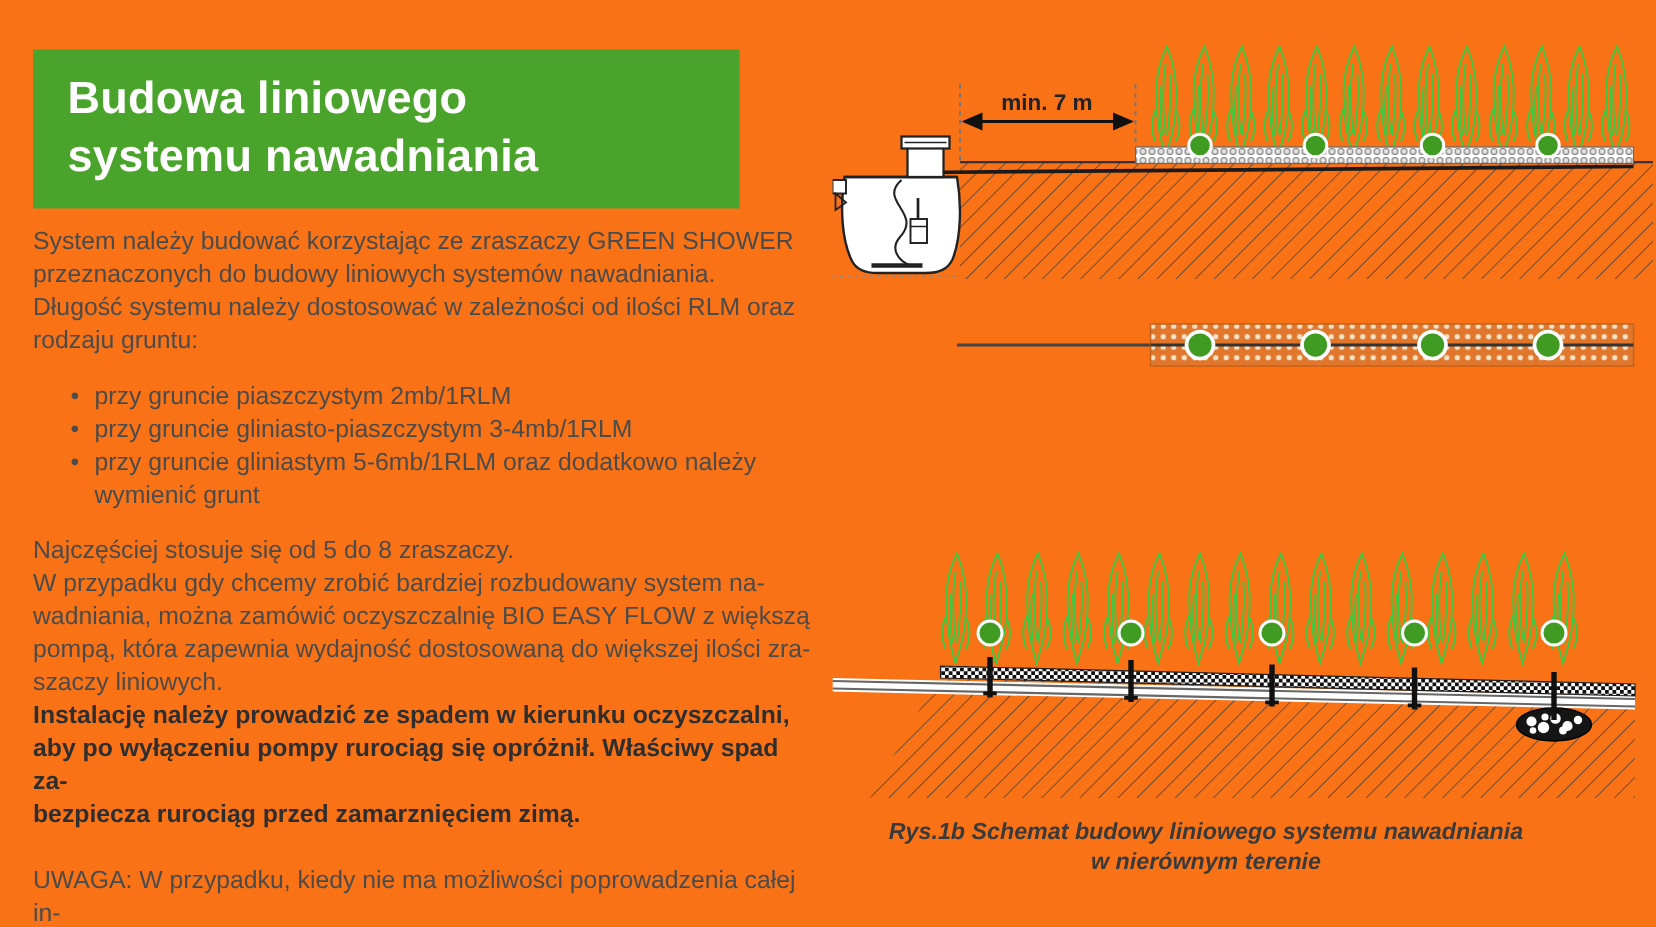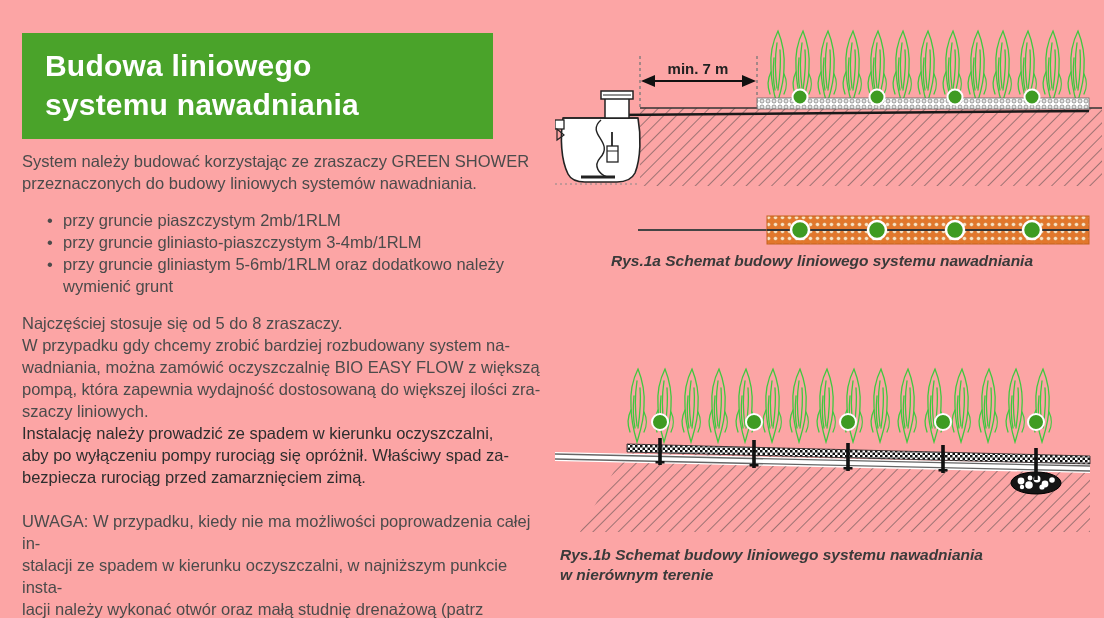--- a/index.html
+++ b/index.html
@@ -1,51 +1,51 @@
 <!DOCTYPE html>
 <html><head>
 <meta charset="utf-8">
 <style>
   html,body{margin:0;padding:0;background:#ffffff;}
   .page{
-    position:relative;width:1104px;height:618px;background:#fca5a5;overflow:hidden;
+    position:relative;width:1104px;height:618px;background:#f97316;overflow:hidden;
     font-family:"Liberation Sans","DejaVu Sans",sans-serif;color:#4b4b4b;
   }
   
   .title-banner{
     position:absolute;left:22px;top:33px;width:471px;height:106px;
     background:#4aa32a;box-sizing:border-box;padding:13px 0 0 23px;
   }
   .title-banner .title{
     color:#ffffff;font-size:30px;font-weight:bold;line-height:39px;
     white-space:pre-line;letter-spacing:0.2px;
   }
   
   .article{
     position:absolute;left:22px;top:150px;width:520px;
     font-size:16.5px;line-height:22px;color:#4b4b4b;
   }
   .article .para{white-space:pre-line;margin:0;}
   .article ul{margin:15px;padding:0 0 0 26px;list-style:none;}
   .article li{position:relative;white-space:pre-line;}
   .article li::before{content:"\2022";position:absolute;left:-16px;top:0;color:#4b4b4b;}
-  .article .bold-para{font-weight:normal;color:#2e2e2e;}
+  .article .bold-para{font-weight:bold;color:#2e2e2e;}
   .article .note{margin-top:22px;}
   
   .fig{position:absolute;}
   .dim-label{
     position:absolute;left:637px;top:60px;width:122px;text-align:center;
     font-size:15px;font-weight:bold;color:#222222;
   }
   .caption{
     position:absolute;font-size:15.5px;font-weight:bold;font-style:italic;
     color:#3a3a3a;line-height:20px;white-space:pre-line;
   }
   .caption-1a{left:555px;top:251px;width:534px;text-align:center;}
-  .caption-1b{left:560px;top:545px;width:520px;text-align:left;font-style:italic;}
+  .caption-1b{left:544px;top:545px;width:520px;text-align:center;font-style:italic;}
 </style>
 </head>
 <body>
 
 <div class="page">
 
   <svg width="0" height="0" style="position:absolute" aria-hidden="true">
     <defs>
       <g id="tree" fill="none" stroke="#3fc83f" stroke-width="1.3" stroke-linecap="round">
         <path d="M13 3 C8 13 5 26 6 40 C6 55 9 66 12 76 C15 66 19 55 19 40 C20 26 17 13 13 3 Z"></path>
@@ -75,20 +75,22 @@
   </svg>
 
   <div class="title-banner">
     <div class="title">Budowa liniowego
 systemu nawadniania</div>
   </div>
 
   <div class="article">
     <p class="para">System należy budować korzystając ze zraszaczy GREEN SHOWER
 przeznaczonych do budowy liniowych systemów nawadniania.</p>
+    <p class="para">Długość systemu należy dostosować w zależności od ilości RLM oraz
+rodzaju gruntu:</p>
     <ul>
       <li>przy gruncie piaszczystym 2mb/1RLM</li>
       <li>przy gruncie gliniasto-piaszczystym 3-4mb/1RLM</li>
       <li>przy gruncie gliniastym 5-6mb/1RLM oraz dodatkowo należy
 wymienić grunt</li>
     </ul>
     <p class="para">Najczęściej stosuje się od 5 do 8 zraszaczy.</p>
     <p class="para">W przypadku gdy chcemy zrobić bardziej rozbudowany system na-
 wadniania, można zamówić oczyszczalnię BIO EASY FLOW z większą
 pompą, która zapewnia wydajność dostosowaną do większej ilości zra-
@@ -163,21 +165,20 @@
     <line x1="83" y1="23" x2="212" y2="23" stroke="#444444" stroke-width="2"></line>
     <rect x="212" y="9" width="322" height="28" fill="url(#orangedots)" stroke="#c4621c" stroke-width="1"></rect>
     <line x1="212" y1="23" x2="534" y2="23" stroke="#333333" stroke-width="2"></line>
     <g>
       <circle cx="245" cy="23" r="9" fill="#3f9b22" stroke="#ffffff" stroke-width="2.5"></circle>
       <circle cx="322" cy="23" r="9" fill="#3f9b22" stroke="#ffffff" stroke-width="2.5"></circle>
       <circle cx="400" cy="23" r="9" fill="#3f9b22" stroke="#ffffff" stroke-width="2.5"></circle>
       <circle cx="477" cy="23" r="9" fill="#3f9b22" stroke="#ffffff" stroke-width="2.5"></circle>
     </g>
   </svg>
-  <div class="caption caption-1a">Rys.1a Schemat budowy liniowego systemu nawadniania</div>
 
   <svg class="fig" style="left:555px;top:340px" width="549" height="195" viewBox="0 0 549 195">
 
     <g>
       <use href="#tree" x="70" y="26"></use>
         <use href="#tree" x="97" y="26"></use>
       <use href="#tree" x="124" y="26"></use>
         <use href="#tree" x="151" y="26"></use>
       <use href="#tree" x="178" y="26"></use>
         <use href="#tree" x="205" y="26"></use>

